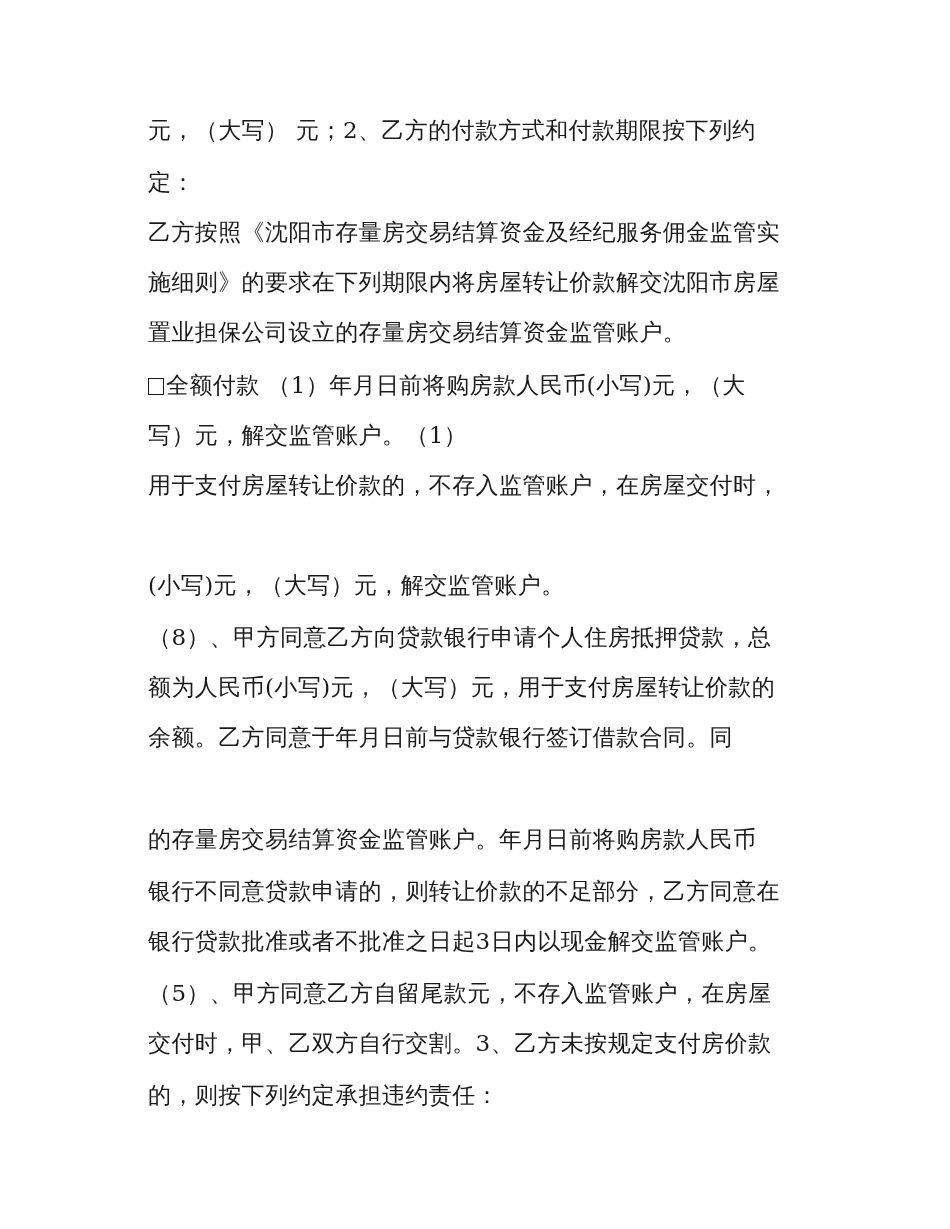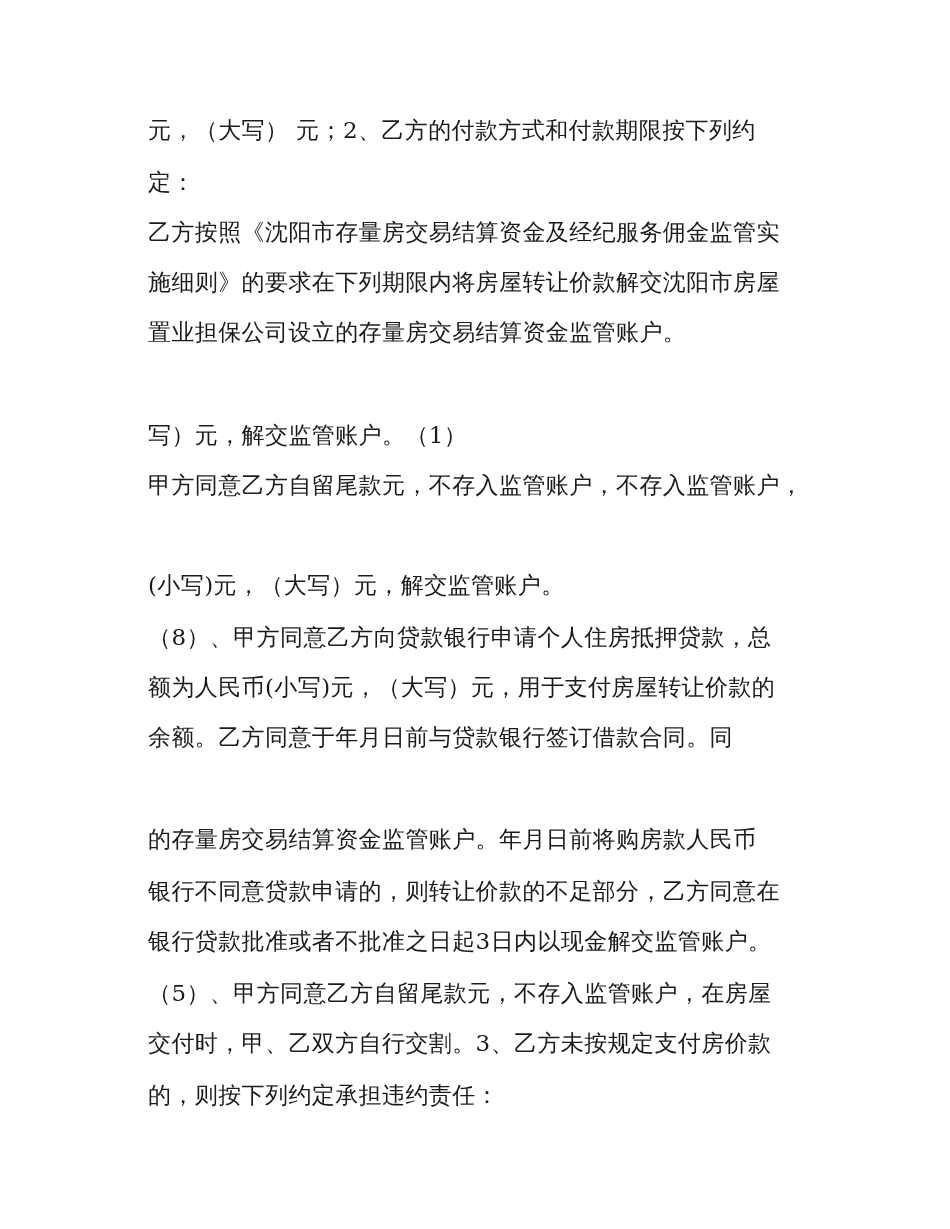--- a/index.html
+++ b/index.html
@@ -43,22 +43,25 @@
   </style>
 </head>
 <body>
 
 <div class="page">
   <div class="line" style="top:115px">元，（大写） 元；2、乙方的付款方式和付款期限按下列约</div>
   <div class="line" style="top:167px">定：</div>
   <div class="line" style="top:217px">乙方按照《沈阳市存量房交易结算资金及经纪服务佣金监管实</div>
   <div class="line" style="top:267px">施细则》的要求在下列期限内将房屋转让价款解交沈阳市房屋</div>
   <div class="line" style="top:317px">置业担保公司设立的存量房交易结算资金监管账户。</div>
+  <div class="line" style="top:370px">
+    <span class="checkbox"></span><span>全额付款 （1）年月日前将购房款人民币(小写)元，（大</span>
+  </div>
   <div class="line" style="top:420px">写）元，解交监管账户。（1）</div>
-  <div class="line" style="top:470px">甲方同意乙方自留尾款元，不存入监管账户，不存入监管账户，</div>
+  <div class="line" style="top:470px">用于支付房屋转让价款的，不存入监管账户，在房屋交付时，</div>
   <div class="line" style="top:570px">(小写)元，（大写）元，解交监管账户。</div>
   <div class="line" style="top:622px">（8）、甲方同意乙方向贷款银行申请个人住房抵押贷款，总</div>
   <div class="line" style="top:672px">额为人民币(小写)元，（大写）元，用于支付房屋转让价款的</div>
   <div class="line" style="top:722px">余额。乙方同意于年月日前与贷款银行签订借款合同。同</div>
   <div class="line" style="top:824px">的存量房交易结算资金监管账户。年月日前将购房款人民币</div>
   <div class="line" style="top:876px">银行不同意贷款申请的，则转让价款的不足部分，乙方同意在</div>
   <div class="line" style="top:926px">银行贷款批准或者不批准之日起3日内以现金解交监管账户。</div>
   <div class="line" style="top:978px">（5）、甲方同意乙方自留尾款元，不存入监管账户，在房屋</div>
   <div class="line" style="top:1028px">交付时，甲、乙双方自行交割。3、乙方未按规定支付房价款</div>
   <div class="line" style="top:1080px">的，则按下列约定承担违约责任：</div>

